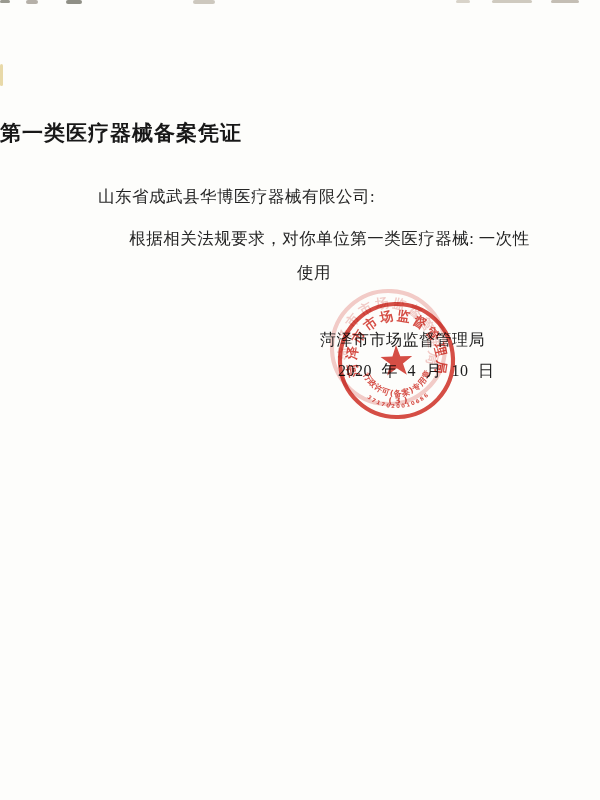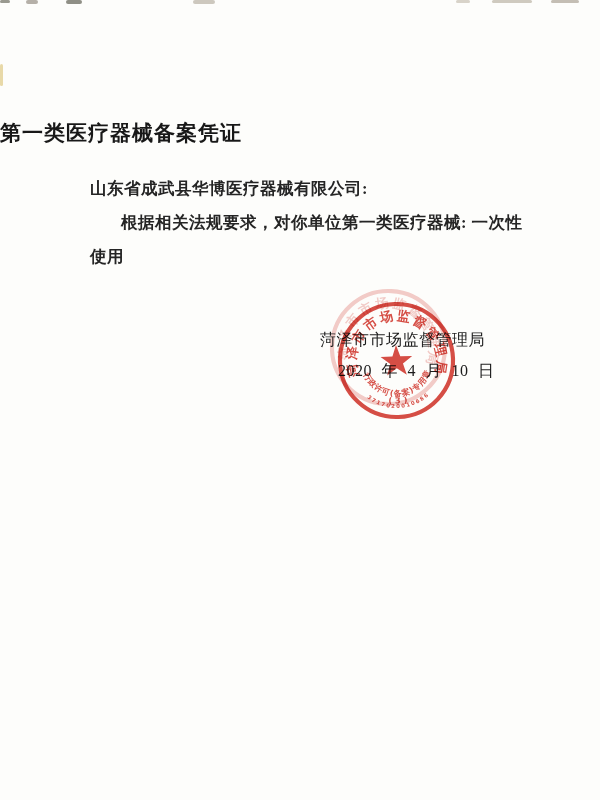--- a/index.html
+++ b/index.html
@@ -19,22 +19,22 @@
     position:absolute;left:0;top:119px;width:600px;
     text-align:left;
     font-size:21px;font-weight:bold;color:#181818;
     letter-spacing:1px;margin:0;
   }
   .body-text{
     position:absolute;left:90px;top:172px;width:448px;
     font-size:16.5px;line-height:34px;color:#252525;
     letter-spacing:0.5px;
   }
-  .body-text p{margin:0;font-weight:bold;}
-  .body-text p.indent{text-indent:31px;}
+  .body-text p{margin:8px;}
+  .body-text p.indent{text-indent:31px;text-align:center;}
 
   .sig-authority{
     position:absolute;left:320px;top:330px;
     font-size:16px;color:#1c1c1c;letter-spacing:0.5px;z-index:2;
   }
   .sig-date{
     position:absolute;left:338px;top:361px;
     font-size:16px;color:#1c1c1c;letter-spacing:0.5px;word-spacing:5px;z-index:2;
   }
 

